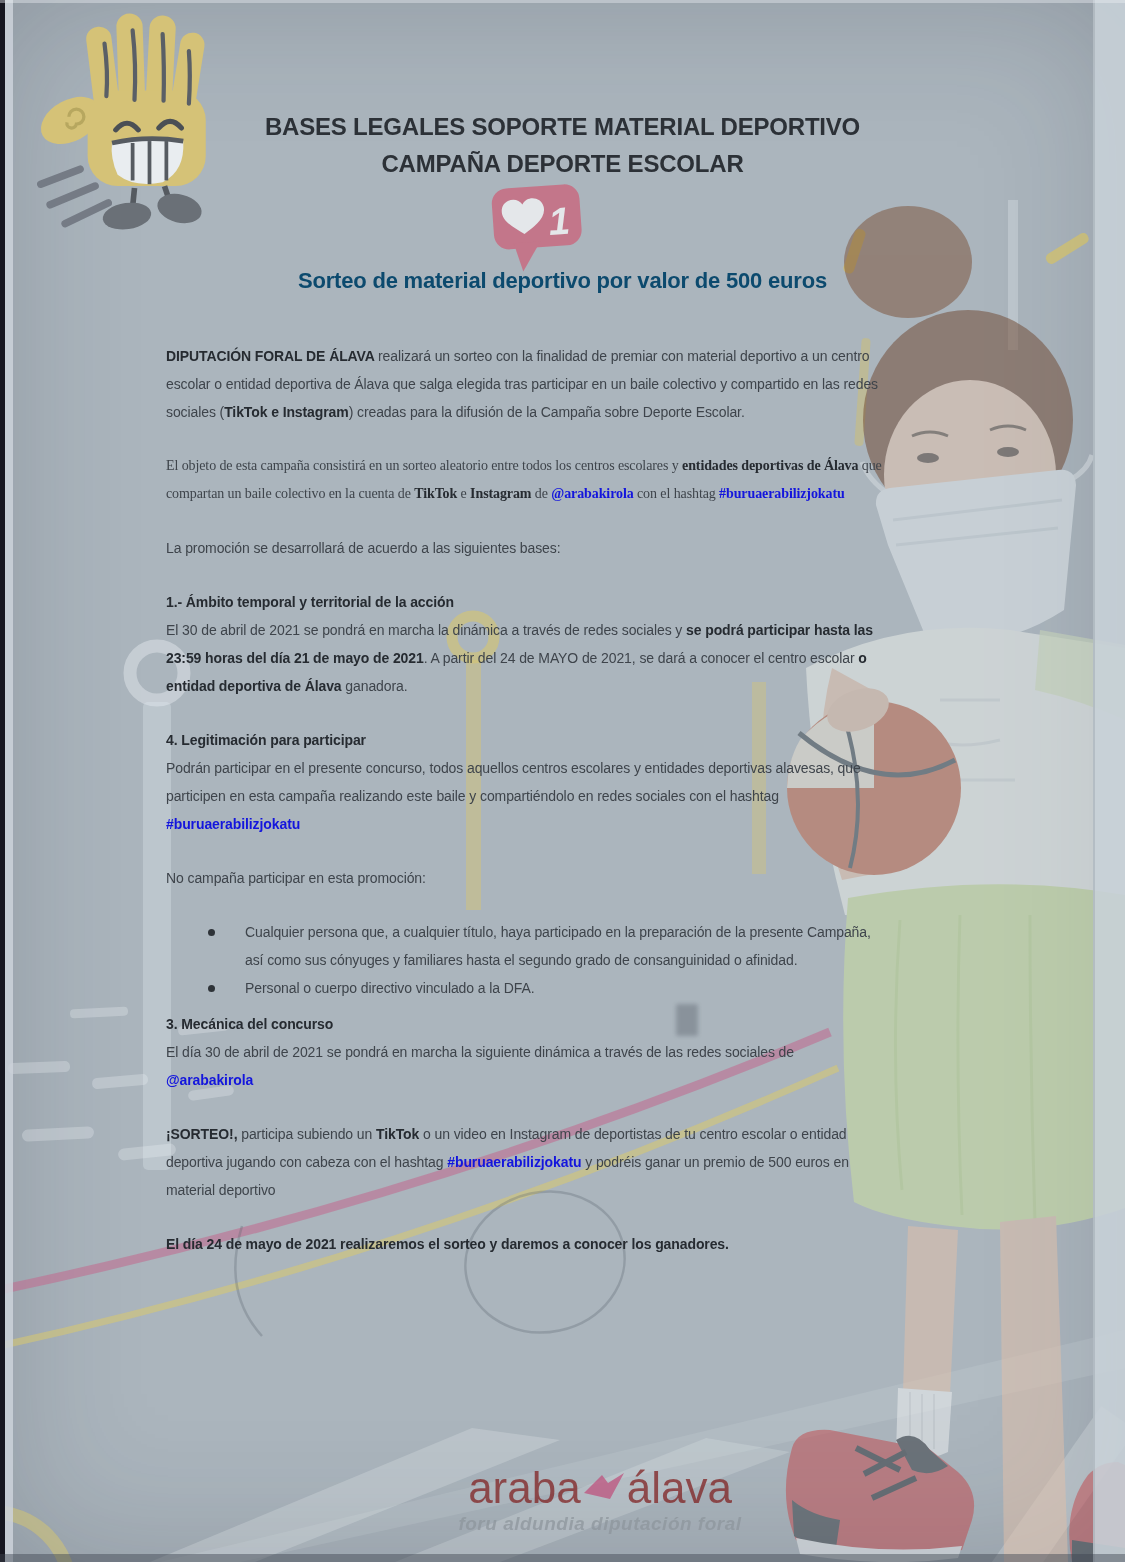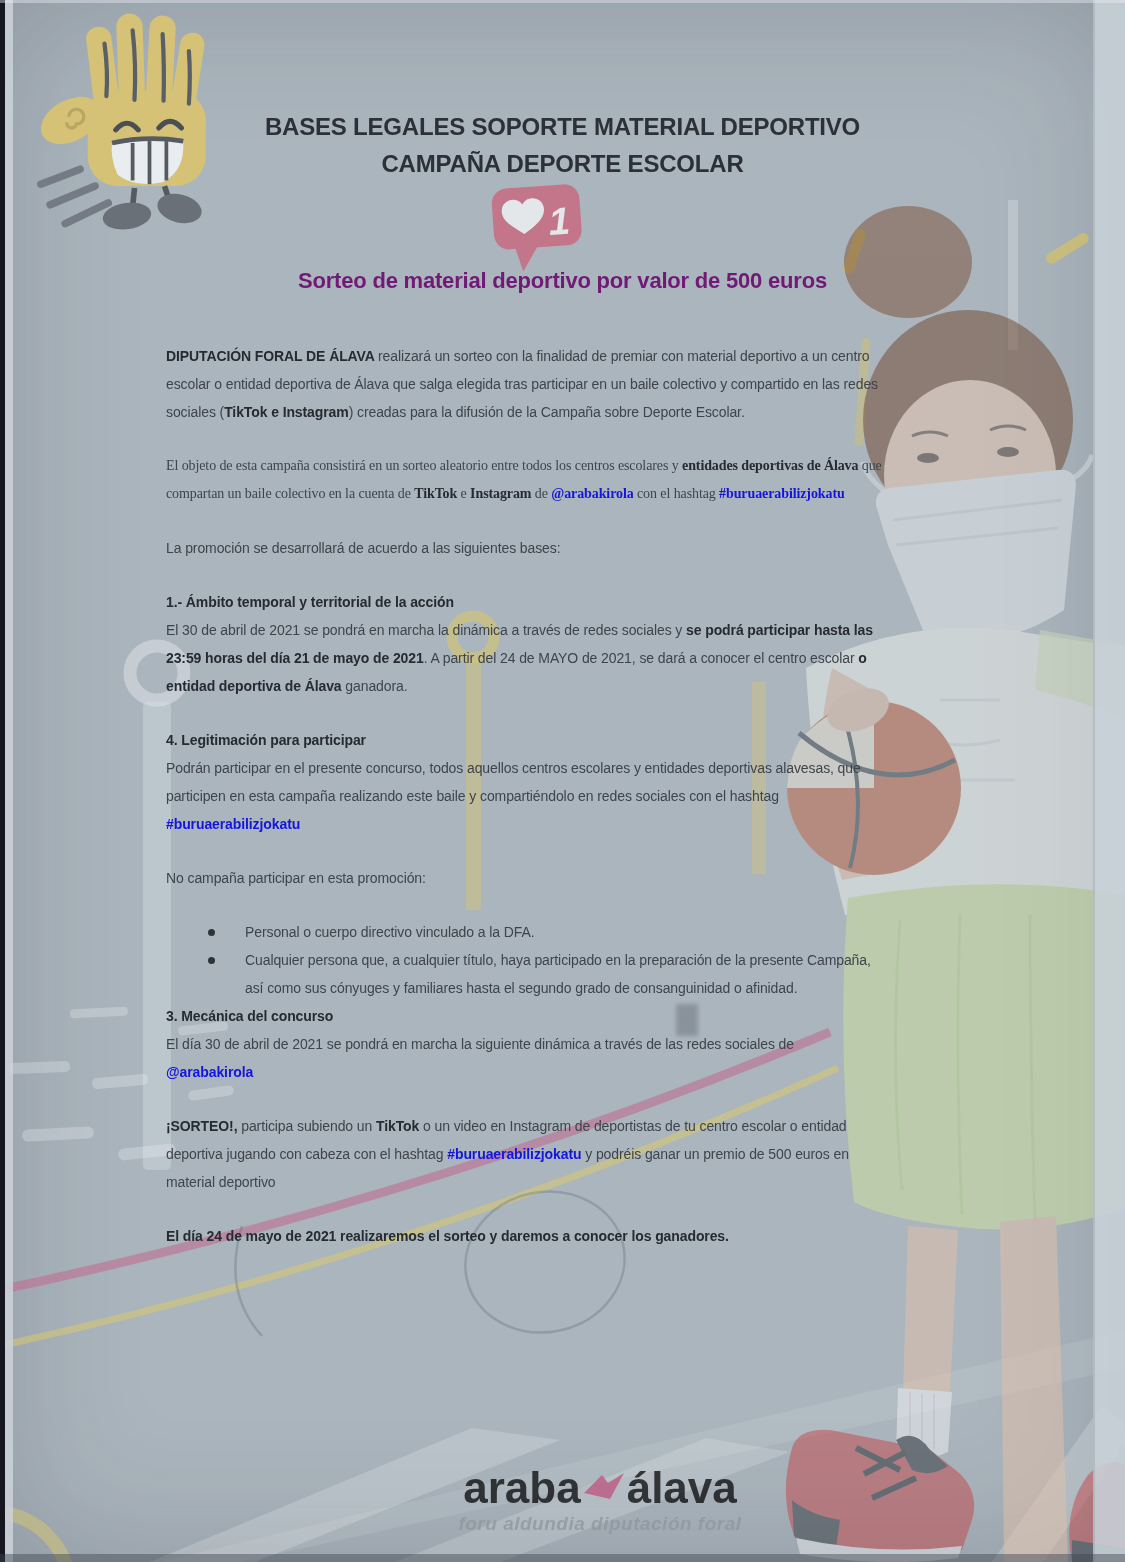--- a/index.html
+++ b/index.html
@@ -9,44 +9,44 @@
     font-family:"Liberation Sans",sans-serif;
     box-shadow:inset 0 0 140px rgba(35,40,55,.22);
   }
   .decor{position:absolute;left:0;top:0;pointer-events:none;}
   .title{
     position:absolute;top:108px;left:0;width:1125px;text-align:center;
     font-weight:700;font-size:24px;line-height:37px;color:#2c3137;letter-spacing:-.2px;
   }
   .subtitle{
     position:absolute;top:268px;left:0;width:1125px;text-align:center;
-    font-weight:700;font-size:22px;color:#701a75;letter-spacing:-.2px;
+    font-weight:700;font-size:22px;color:#0c4a6e;letter-spacing:-.2px;
   }
   .mascot{position:absolute;left:22px;top:2px;width:225px;height:250px;}
   .likeicon{position:absolute;left:488px;top:180px;width:105px;height:100px;transform:rotate(-4deg);opacity:.82;}
   .content{
     position:absolute;left:166px;top:342px;width:716px;z-index:5;
     font-size:14px;line-height:28px;color:#3e444b;letter-spacing:-.1px;
   }
   .block{margin:0 0 26px 0;}
   .block.mt12{margin-top:12px;font-family:Liberation Serif, serif;}
   .b{font-weight:700;color:#262b31;}
-  .h{font-weight:700;color:#262b31;}
+  .h{font-weight:700;color:#262b31;margin-top:8px;}
   .link{color:#1315dd;font-weight:700;text-decoration:none;cursor:pointer;}
   ul.bullets{margin:0;padding:0;list-style:none;}
   ul.bullets li{position:relative;padding-left:79px;}
   ul.bullets li::before{
     content:'';position:absolute;left:42px;top:11px;width:7px;height:7px;border-radius:50%;background:#2e3338;
   }
   .censor{
     position:absolute;left:676px;top:1004px;width:22px;height:32px;z-index:6;
     background:#848d96;filter:blur(2px);border-radius:2px;opacity:.85;
   }
   .logo{position:absolute;top:1466px;left:160px;width:880px;text-align:center;z-index:5;opacity:.72;}
-  .logo-main{font-weight:700;font-size:44px;line-height:44px;color:#000000;letter-spacing:0;}
+  .logo-main{font-weight:400;font-size:44px;line-height:44px;color:#7f1d1d;letter-spacing:0;}
   .logo-main .word{display:inline-block;}
   .logo-check{display:inline-block;width:40px;height:30px;margin:0 3px;vertical-align:baseline;}
   .logo-sub{margin-top:3px;font-weight:700;font-size:19px;color:#8d959c;letter-spacing:.5px;font-style:italic;}
   .edge-left-dark{position:absolute;left:0;top:0;width:5px;height:1562px;background:#161620;z-index:9;}
   .edge-left-light{position:absolute;left:5px;top:0;width:8px;height:1562px;background:rgba(205,210,218,.85);z-index:9;}
   .edge-right{position:absolute;left:1093px;top:0;width:32px;height:1562px;background:rgba(200,209,216,.88);z-index:9;border-left:2px solid rgba(150,160,168,.4);}
   .edge-bottom{position:absolute;left:0;top:1554px;width:1125px;height:8px;background:rgba(63,69,79,.45);z-index:9;}
   .edge-top{position:absolute;left:0;top:0;width:1125px;height:3px;background:rgba(238,241,244,.4);z-index:9;}
 </style>
 </head>
@@ -216,22 +216,22 @@
     </div>
 
     <div class="block">
       <div class="h">4. Legitimación para participar</div>
       <div><span>Podrán participar en el presente concurso, todos aquellos centros escolares y entidades deportivas alavesas, que participen en esta campaña realizando este baile y compartiéndolo en redes sociales con el hashtag </span><span class="link">#buruaerabilizjokatu</span></div>
     </div>
 
     <p class="block"><span>No campaña participar en esta promoción:</span></p>
 
     <ul class="bullets block">
+      <li><span>Cualquier persona que, a cualquier título, haya participado en la preparación de la presente Campaña, así como sus cónyuges y familiares hasta el segundo grado de consanguinidad o afinidad.</span></li>
       <li><span>Personal o cuerpo directivo vinculado a la DFA.</span></li>
-      <li><span>Cualquier persona que, a cualquier título, haya participado en la preparación de la presente Campaña, así como sus cónyuges y familiares hasta el segundo grado de consanguinidad o afinidad.</span></li>
     </ul>
 
     <div class="block">
       <div class="h">3. Mecánica del concurso</div>
       <div><span>El día 30 de abril de 2021 se pondrá en marcha la siguiente dinámica a través de las redes sociales de </span><span class="link">@arabakirola</span></div>
     </div>
 
     <p class="block"><span class="b">¡SORTEO!,</span><span> participa subiendo un </span><span class="b">TikTok</span><span> o un video en Instagram de deportistas de tu centro escolar o entidad deportiva jugando con cabeza con el hashtag </span><span class="link">#buruaerabilizjokatu</span><span> y podréis ganar un premio de 500 euros en material deportivo</span></p>
 
     <p class="block b"><span>El día 24 de mayo de 2021 realizaremos el sorteo y daremos a conocer los ganadores.</span></p>

